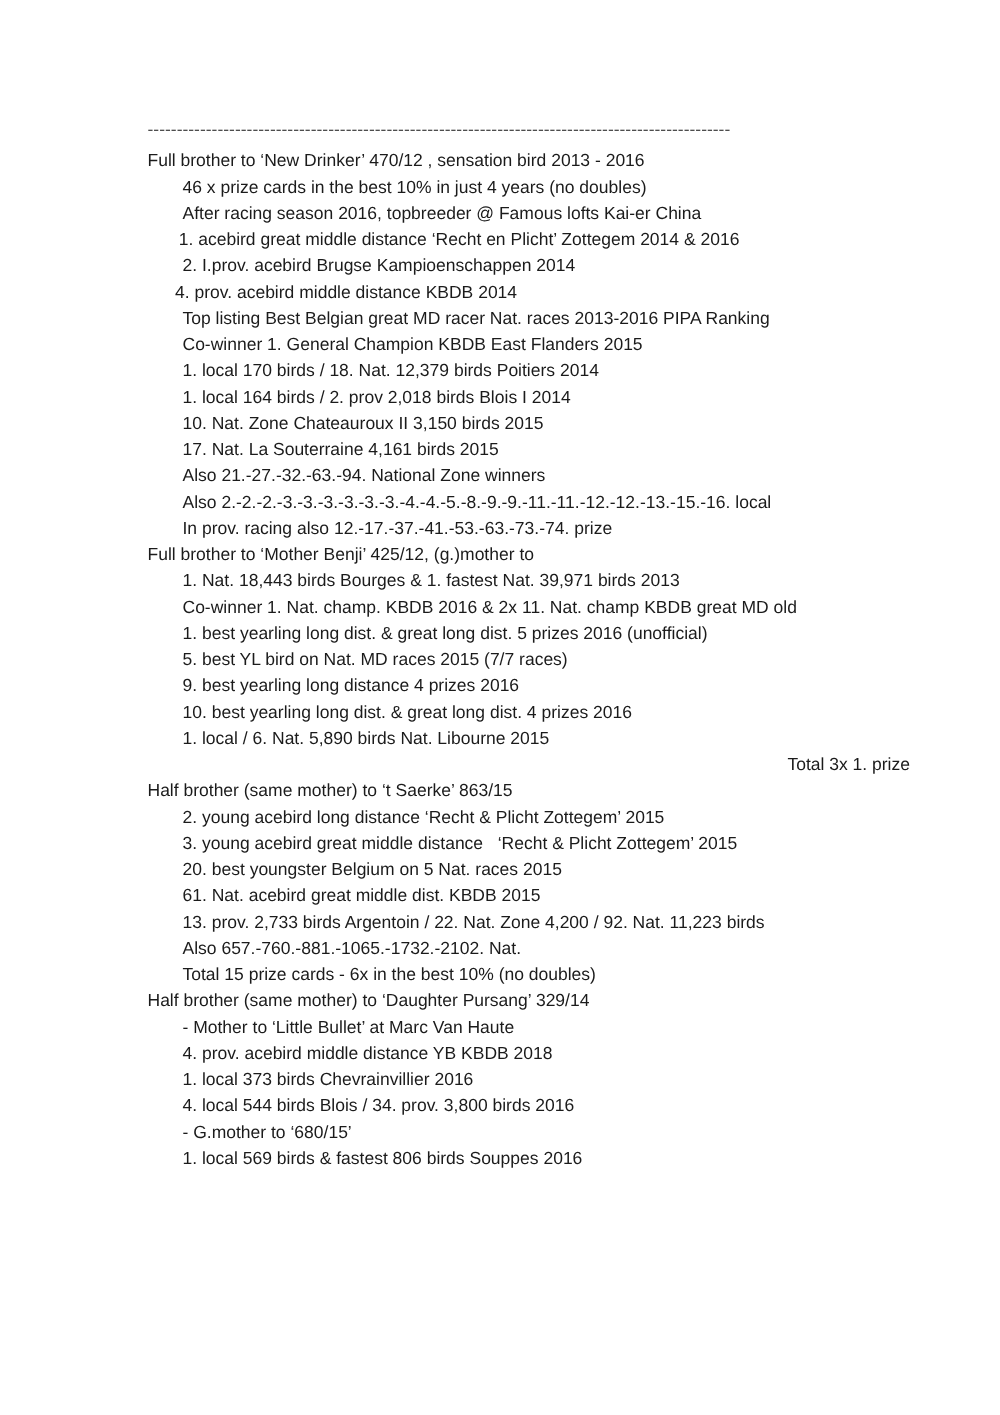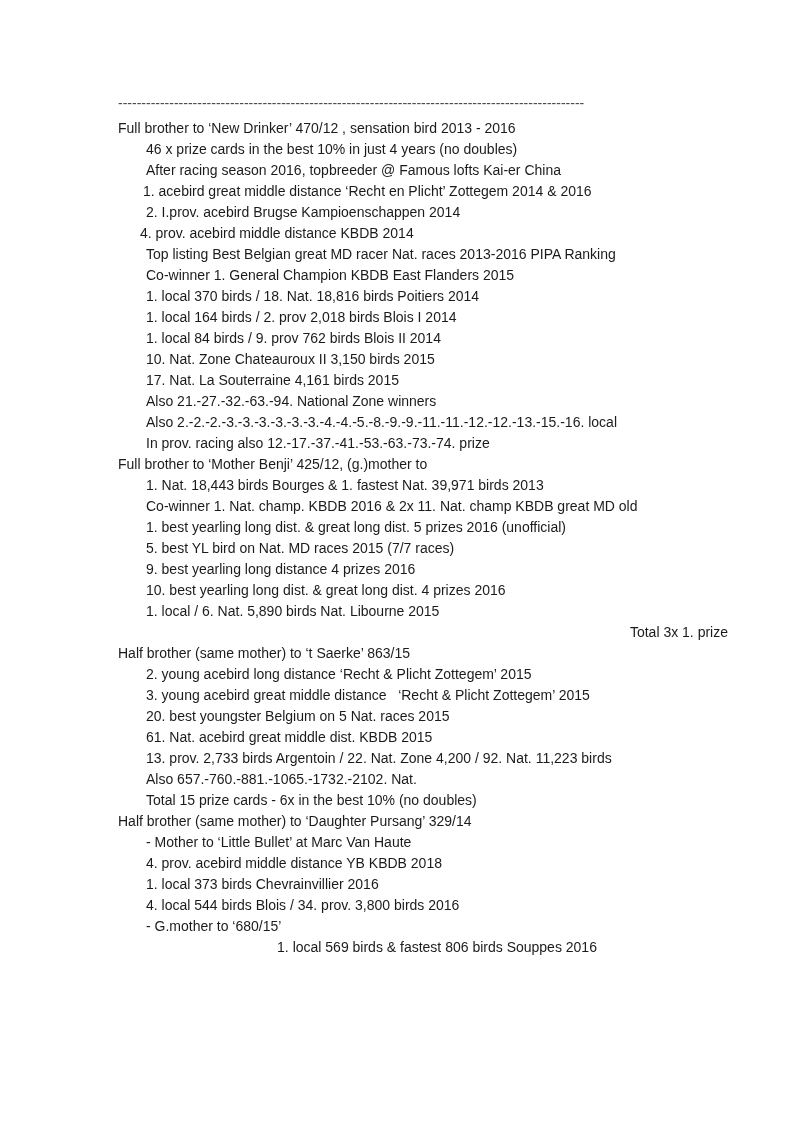--- a/index.html
+++ b/index.html
@@ -41,23 +41,22 @@
   <div class="separator">----------------------------------------------------------------------------------------------------</div>
   <div id="text-body">
       <div class="line" style="padding-left: 0px;">Full brother to ‘New Drinker’ 470/12 , sensation bird 2013 - 2016</div>
       <div class="line" style="padding-left: 28px;">46 x prize cards in the best 10% in just 4 years (no doubles)</div>
       <div class="line" style="padding-left: 28px;">After racing season 2016, topbreeder @ Famous lofts Kai-er China</div>
       <div class="line" style="padding-left: 25px;">1. acebird great middle distance ‘Recht en Plicht’ Zottegem 2014 &amp; 2016</div>
       <div class="line" style="padding-left: 28px;">2. I.prov. acebird Brugse Kampioenschappen 2014</div>
       <div class="line" style="padding-left: 22px;">4. prov. acebird middle distance KBDB 2014</div>
       <div class="line" style="padding-left: 28px;">Top listing Best Belgian great MD racer Nat. races 2013-2016 PIPA Ranking</div>
       <div class="line" style="padding-left: 28px;">Co-winner 1. General Champion KBDB East Flanders 2015</div>
-      <div class="line" style="padding-left: 28px;">1. local 370 birds / 18. Nat. 18,816 birds Poitiers 2014</div>
+      <div class="line" style="padding-left: 28px;">1. local 170 birds / 18. Nat. 12,379 birds Poitiers 2014</div>
       <div class="line" style="padding-left: 28px;">1. local 164 birds / 2. prov 2,018 birds Blois I 2014</div>
-      <div class="line" style="padding-left: 28px;">1. local 84 birds / 9. prov 762 birds Blois II 2014</div>
       <div class="line" style="padding-left: 28px;">10. Nat. Zone Chateauroux II 3,150 birds 2015</div>
       <div class="line" style="padding-left: 28px;">17. Nat. La Souterraine 4,161 birds 2015</div>
       <div class="line" style="padding-left: 28px;">Also 21.-27.-32.-63.-94. National Zone winners</div>
       <div class="line" style="padding-left: 28px;">Also 2.-2.-2.-3.-3.-3.-3.-3.-3.-4.-4.-5.-8.-9.-9.-11.-11.-12.-12.-13.-15.-16. local</div>
       <div class="line" style="padding-left: 28px;">In prov. racing also 12.-17.-37.-41.-53.-63.-73.-74. prize</div>
       <div class="line" style="padding-left: 0px;">Full brother to ‘Mother Benji’ 425/12, (g.)mother to</div>
       <div class="line" style="padding-left: 28px;">1. Nat. 18,443 birds Bourges &amp; 1. fastest Nat. 39,971 birds 2013</div>
       <div class="line" style="padding-left: 28px;">Co-winner 1. Nat. champ. KBDB 2016 &amp; 2x 11. Nat. champ KBDB great MD old</div>
       <div class="line" style="padding-left: 28px;">1. best yearling long dist. &amp; great long dist. 5 prizes 2016 (unofficial)</div>
       <div class="line" style="padding-left: 28px;">5. best YL bird on Nat. MD races 2015 (7/7 races)</div>
@@ -72,15 +71,15 @@
       <div class="line" style="padding-left: 28px;">61. Nat. acebird great middle dist. KBDB 2015</div>
       <div class="line" style="padding-left: 28px;">13. prov. 2,733 birds Argentoin / 22. Nat. Zone 4,200 / 92. Nat. 11,223 birds</div>
       <div class="line" style="padding-left: 28px;">Also 657.-760.-881.-1065.-1732.-2102. Nat.</div>
       <div class="line" style="padding-left: 28px;">Total 15 prize cards - 6x in the best 10% (no doubles)</div>
       <div class="line" style="padding-left: 0px;">Half brother (same mother) to ‘Daughter Pursang’ 329/14</div>
       <div class="line" style="padding-left: 28px;">- Mother to ‘Little Bullet’ at Marc Van Haute</div>
       <div class="line" style="padding-left: 28px;">4. prov. acebird middle distance YB KBDB 2018</div>
       <div class="line" style="padding-left: 28px;">1. local 373 birds Chevrainvillier 2016</div>
       <div class="line" style="padding-left: 28px;">4. local 544 birds Blois / 34. prov. 3,800 birds 2016</div>
       <div class="line" style="padding-left: 28px;">- G.mother to ‘680/15’</div>
-      <div class="line" style="padding-left: 28px; text-align: center;">1. local 569 birds &amp; fastest 806 birds Souppes 2016</div>
+      <div class="line" style="padding-left: 28px;">1. local 569 birds &amp; fastest 806 birds Souppes 2016</div>
     </div>
 </div>
 
 </body></html>

